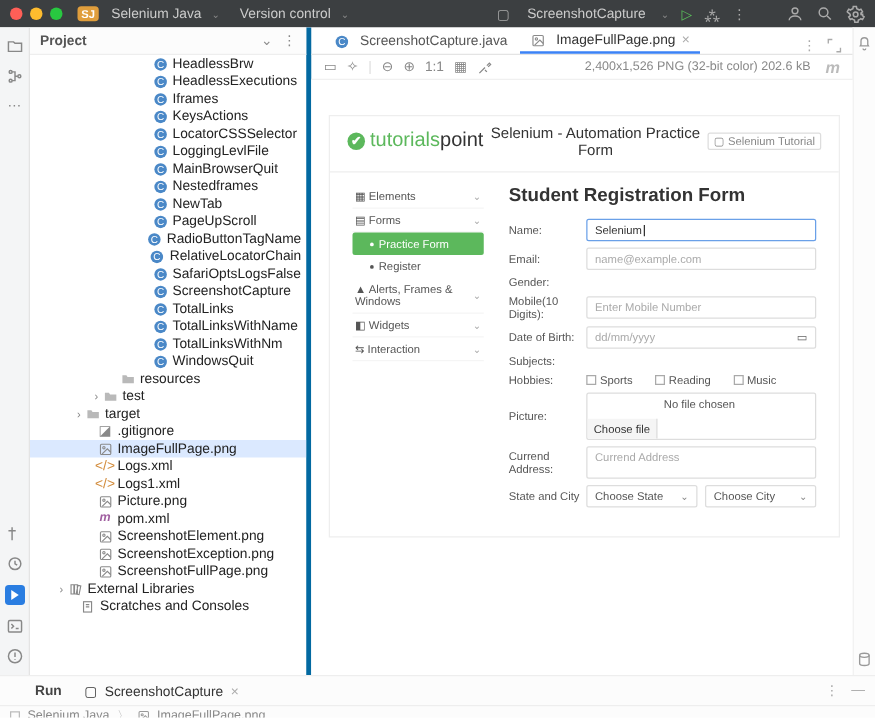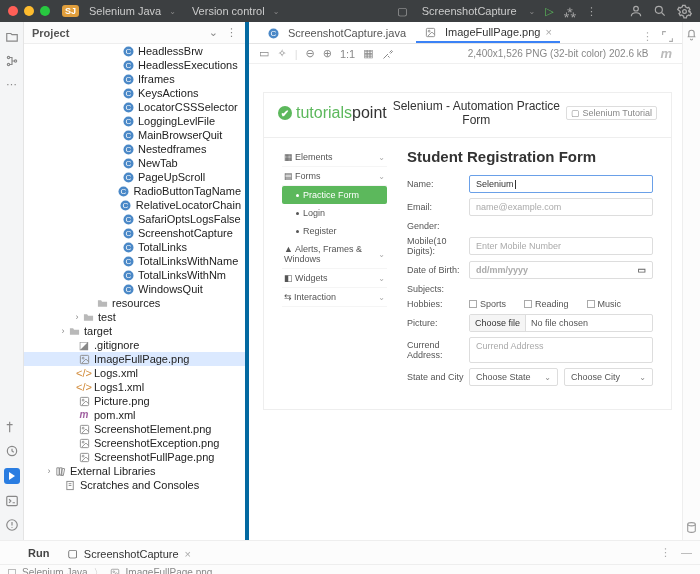--- a/index.html
+++ b/index.html
@@ -81,23 +81,23 @@
   .finput.ph{color:#aaa;}
   .opts{display:flex;gap:18px;color:#555;}
   .opt{display:flex;align-items:center;gap:3px;}
   .radio{width:8px;height:8px;border:1px solid #aaa;border-radius:50%;}
   .chk{width:8px;height:8px;border:1px solid #aaa;}
   .select{display:flex;justify-content:space-between;align-items:center;border:1px solid #ddd;border-radius:2px;padding:3px 6px;font-size:9px;color:#555;}
   .select .cv{color:#888;font-size:8px;}
   .selrow{display:flex;gap:6px;}
   .selrow .select{flex:1;}
   .file-row{display:flex;border:1px solid #ddd;border-radius:2px;overflow:hidden;font-size:9px;}
-  .file-btn{background:#f5f5f5;padding:3px 5px;border-right:1px solid #ddd;color:#333;}
+  .file-btn{background:#f5f5f5;padding:3px 5px;border-right:1px solid #ddd;color:#333;margin-top:20px;}
   .file-lbl{padding:3px 5px;color:#555;}
-  .date-row .finput{display:flex;justify-content:space-between;align-items:center;font-weight:bold;}
+  .date-row .finput{display:flex;justify-content:space-between;align-items:center;}
   .cal-ic{color:#666;}
 
   .right-strip{width:18px;background:#fcfcfc;border-left:1px solid #eee;display:flex;flex-direction:column;align-items:center;padding-top:6px;gap:10px;color:#999;}
 
   .bottom-run{height:24px;border-top:1px solid #eee;display:flex;align-items:center;background:#fcfcfc;padding-left:28px;}
   .run-tab{display:flex;align-items:center;gap:6px;font-size:11px;color:#333;border-top:2px solid transparent;padding:3px 8px;}
   .run-tab .close{color:#aaa;}
   .run-label{font-weight:600;color:#444;margin-right:10px;}
   .bottom-run .right{margin-left:auto;display:flex;gap:10px;color:#aaa;padding-right:8px;}
 
@@ -608,24 +608,20 @@
             <div class="acc-item">
                 <span>▤ <span>Forms</span></span>
                 <span class="chv">⌄</span>
               </div>
             <div class="acc-sub active">
                 <span class="dot2"></span>
                 <span>Practice Form</span>
               </div>
             <div class="acc-sub">
                 <span class="dot2"></span>
-                <span>Login</span>
-              </div>
-            <div class="acc-sub">
-                <span class="dot2"></span>
                 <span>Register</span>
               </div>
             <div class="acc-item">
                 <span>▲ <span>Alerts, Frames &amp; Windows</span></span>
                 <span class="chv">⌄</span>
               </div>
             <div class="acc-item">
                 <span>◧ <span>Widgets</span></span>
                 <span class="chv">⌄</span>
               </div>

